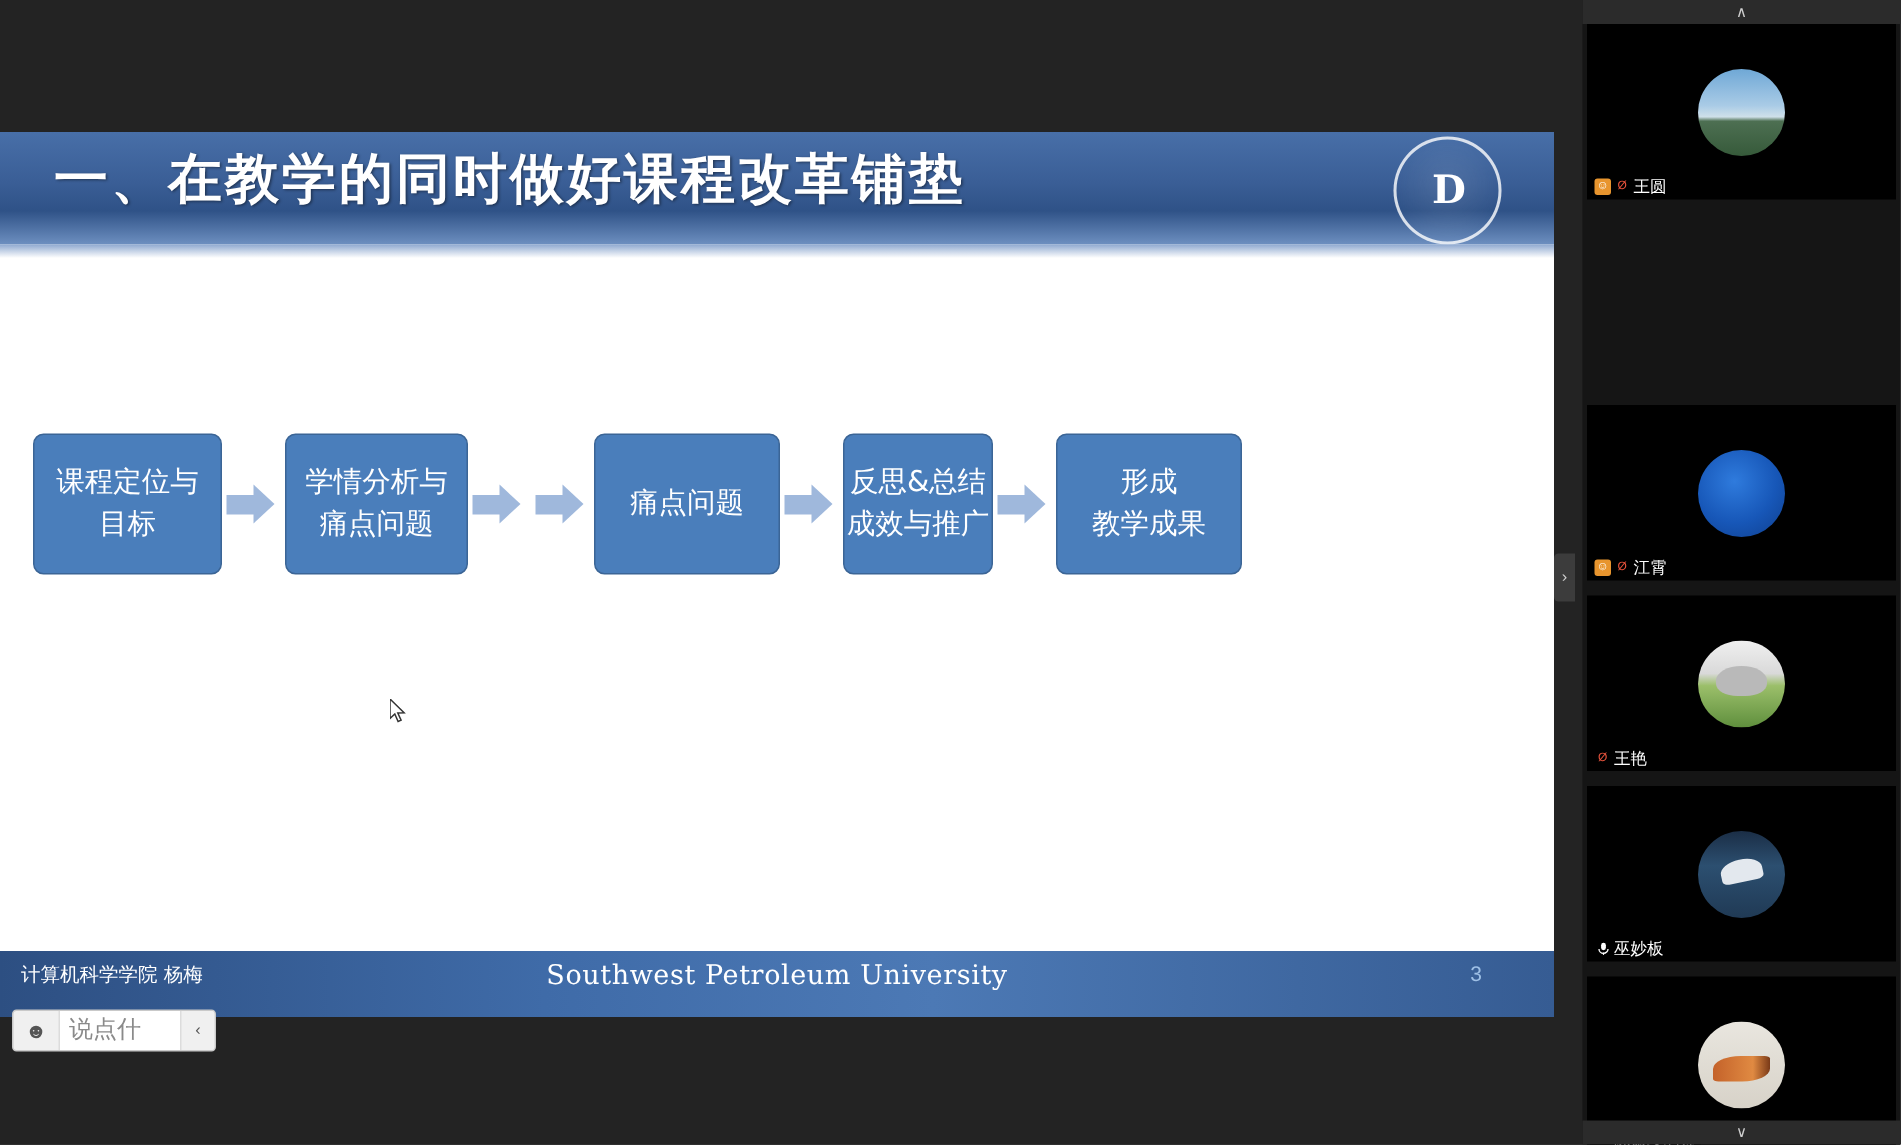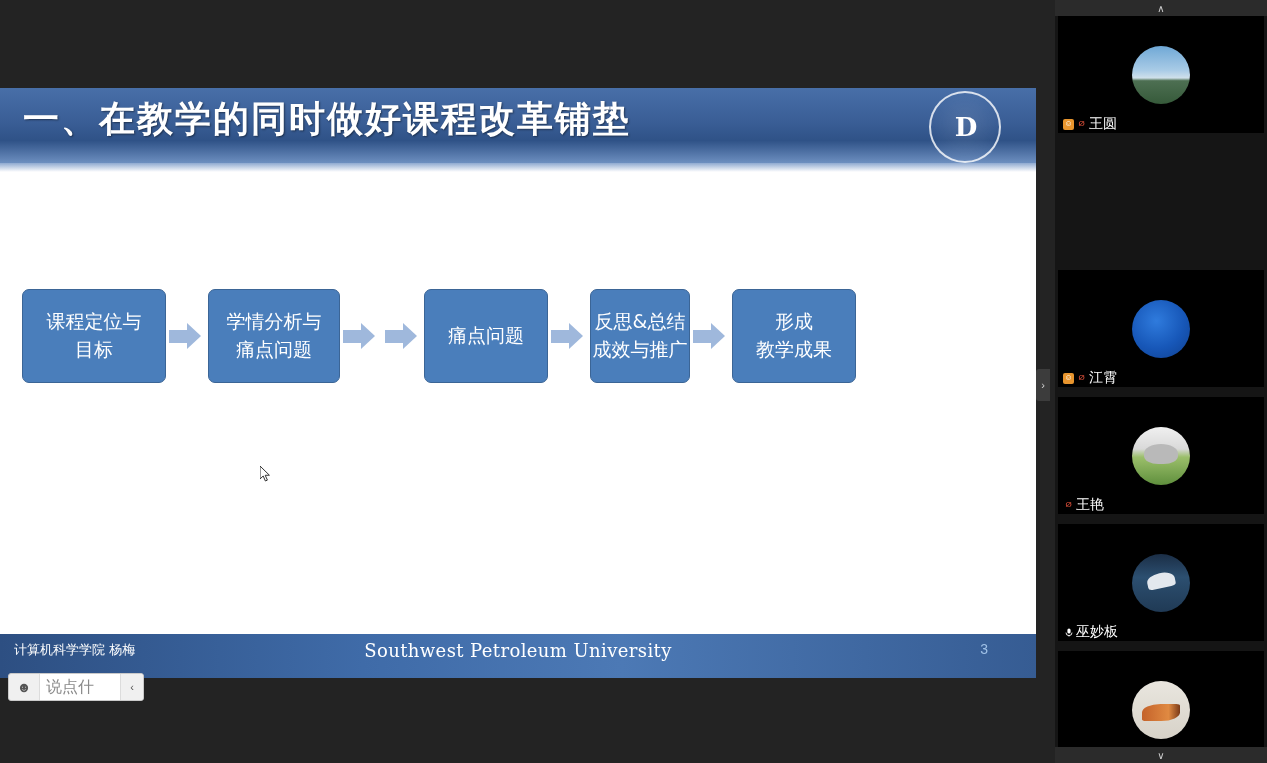--- a/index.html
+++ b/index.html
@@ -52,21 +52,21 @@
   }
   .title-band:after {
     content: "";
     position: absolute;
     left: 0; bottom: -9px;
     width: 1036px; height: 9px;
     background: linear-gradient(180deg,#8fa9d0 0%, #ffffff 100%);
   }
   .title-text {
     position: absolute;
-    left: 23px;
+    left: 36px;
     top: 7px;
     font-family: Liberation Mono, monospace;
     font-size: 36px;
     font-weight: bold;
     color: #ffffff;
     letter-spacing: 2px;
     white-space: nowrap;
     text-shadow: 1px 1px 2px rgba(0,0,0,.45);
   }
   .logo {
@@ -305,21 +305,21 @@
     height: 14px;
     display: flex;
     align-items: center;
     gap: 2px;
     background: rgba(0,0,0,.55);
     border-radius: 2px;
     padding: 0 3px;
   }
   .tile .nametag .nm {
     font-family: Liberation Serif, serif;
-    font-size: 14px;
+    font-size: 11px;
     color: #ffffff;
     white-space: nowrap;
   }
   .badge-icon {
     width: 11px;
     height: 11px;
     display: inline-flex;
     align-items: center;
     justify-content: center;
     font-size: 8px;
@@ -447,30 +447,30 @@
     <div id="slide">
 
       <div class="title-band">
         <div class="title-text">一、在教学的同时做好课程改革铺垫</div>
         <div class="logo">
           <span class="logo-mark">D</span>
         </div>
       </div>
 
       <div id="flow">
-        <div class="flow-box" style="width:144px">
+        <div class="flow-box" style="width:126px">
           <span>课程定位与</span>
           <span>目标</span>
         </div>
         <div class="flow-arrow">
             <span class="shaft"></span>
             <span class="head"></span>
           </div>
 
-        <div class="flow-box" style="width:132px">
+        <div class="flow-box" style="width:122px">
           <span>学情分析与</span>
           <span>痛点问题</span>
         </div>
         <div class="flow-arrow">
             <span class="shaft"></span>
             <span class="head"></span>
           </div>
 
         <div class="flow-arrow">
             <span class="shaft"></span>

